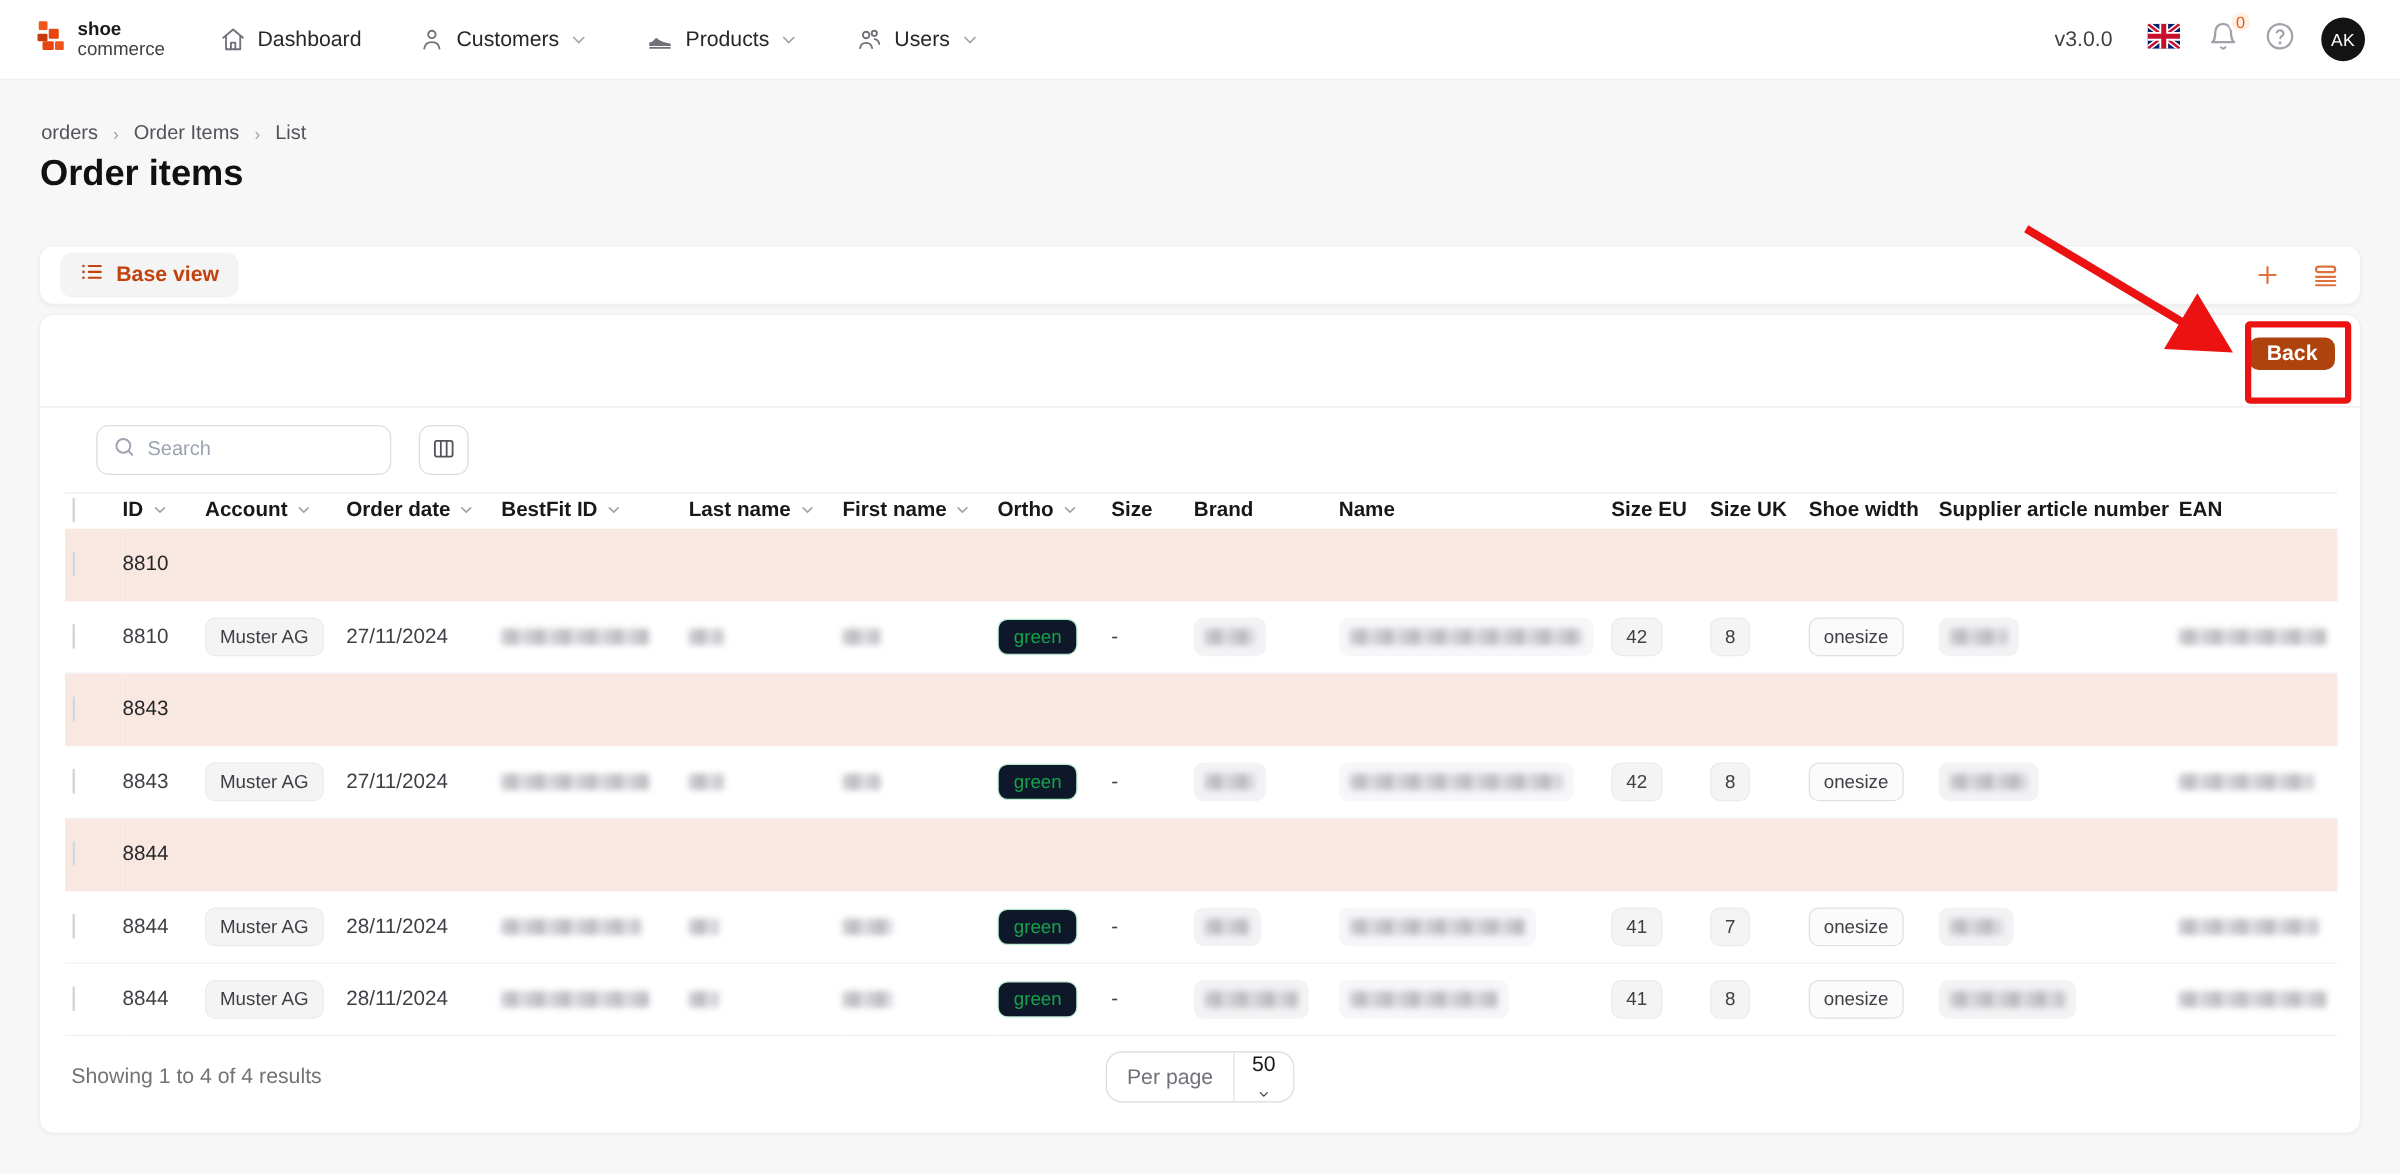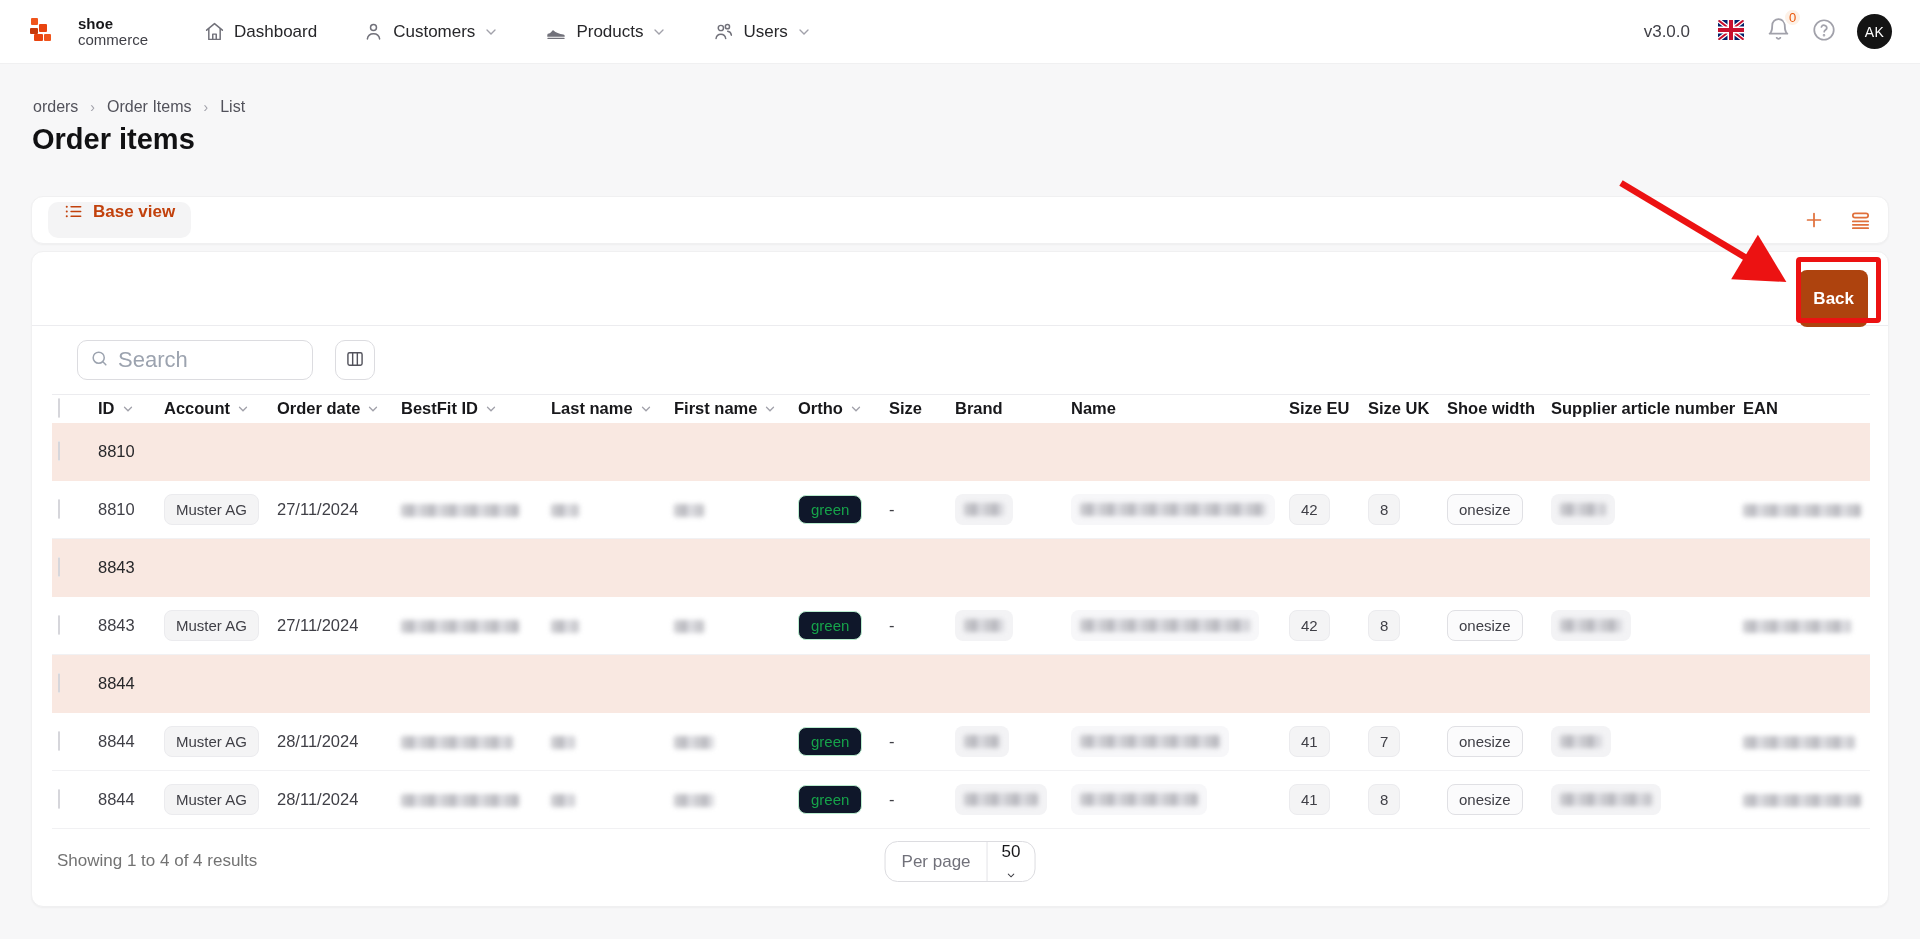--- a/index.html
+++ b/index.html
@@ -2,21 +2,21 @@
 <html><head>
 <meta charset="utf-8">
 <style>
   * { box-sizing: border-box; margin: 0; padding: 0; }
   html,body { width:1920px; height:939px; overflow:hidden; background:#f7f7f8;
     font-family:"Liberation Sans", sans-serif; color:#27272a; }
 
   
   .topbar { position:absolute; left:0; top:0; width:1920px; height:64px; background:#fff;
     border-bottom:1px solid #f0f0f1; display:flex; align-items:center; padding:0 28px; }
-  .logo { display:flex; align-items:center; gap:24px; margin-right:56px; cursor:pointer; }
+  .logo { display:flex; align-items:center; gap:8px; margin-right:44px; cursor:pointer; }
   .logo-text { line-height:1.02; font-size:15px; color:#18181b; }
   .logo-text .l1 { font-weight:700; display:block; }
   .logo-text .l2 { font-weight:400; display:block; color:#3f3f46; }
   .nav { display:flex; align-items:center; gap:46px; }
   .nav-item { display:flex; align-items:center; gap:9px; font-size:17px; color:#27272a; cursor:pointer; }
   .nav-item svg { display:block; }
   .chev { margin-left:-1px; }
   .topbar-right { margin-left:auto; display:flex; align-items:center; gap:20px; }
   .version { font-size:17px; color:#3f3f46; margin-right:6px; }
   .iconbtn { position:relative; display:flex; align-items:center; justify-content:center; cursor:pointer; }
@@ -30,34 +30,34 @@
   .breadcrumb { position:absolute; left:33px; top:98px; display:flex; align-items:center; gap:12px;
     font-size:16px; color:#52525b; }
   .breadcrumb .crumb { cursor:pointer; }
   .breadcrumb .sep { color:#a1a1aa; font-size:14px; }
   .page-title { position:absolute; left:32px; top:123px; font-size:29px; font-weight:700; color:#111113; }
 
   
   .card { position:absolute; left:31px; width:1858px; background:#fff; border-radius:12px;
     border:1px solid #f0f0f1; box-shadow:0 1px 2px rgba(0,0,0,.04); }
   .card-views { top:196px; height:48px; display:flex; align-items:center; padding:0 16px; }
-  .view-pill { display:flex; gap:10px; height:36px; padding:0 16px; background:#f4f4f5;
+  .view-pill { display:flex; align-items:center; gap:10px; height:36px; padding:0 16px; background:#f4f4f5;
     border-radius:10px; color:#c2410c; font-size:17px; font-weight:600; cursor:pointer; }
   .views-actions { margin-left:auto; display:flex; align-items:center; gap:24px; }
   .views-actions .iconbtn { color:#e0703b; }
 
   .card-main { top:251px; height:656px; }
   .back-row { height:74px; border-bottom:1px solid #ececef; position:relative; }
-  .back-btn { position:absolute; right:20px; top:18px; height:57px; padding:0 14px; background:#ae430e;
+  .back-btn { position:absolute; right:20px; top:18px; height:26px; padding:0 14px; background:#ae430e;
     color:#fff; font-size:17px; font-weight:700; border:none; border-radius:8px; cursor:pointer;
     font-family:"Liberation Sans", sans-serif; }
   .search-row { height:68px; display:flex; align-items:center; padding-left:45px; gap:22px; }
   .search-box { width:236px; height:40px; border:1px solid #dcdce0; border-radius:10px; display:flex;
     align-items:center; padding:0 12px; gap:9px; background:#fff; }
-  .search-box input { border:none; outline:none; font-size:22px; color:#3f3f46; width:100%;
+  .search-box input { border:none; outline:none; font-size:16px; color:#3f3f46; width:100%;
     font-family:"Liberation Sans", sans-serif; background:transparent; }
   .search-box input::placeholder { color:#9ca3af; }
   .colbtn { width:40px; height:40px; border:1px solid #dcdce0; border-radius:10px; background:#fff;
     display:flex; align-items:center; justify-content:center; cursor:pointer; }
 
   
   table { width:1818px; margin:0 20px; border-collapse:collapse; table-layout:fixed; }
   th { text-align:left; font-size:16.5px; font-weight:700; color:#18181b; height:28px; padding:0 8px 0 0;
     border-top:1px solid #ececef; white-space:nowrap; }
   th .sort { color:#a1a1aa; margin-left:6px; }

